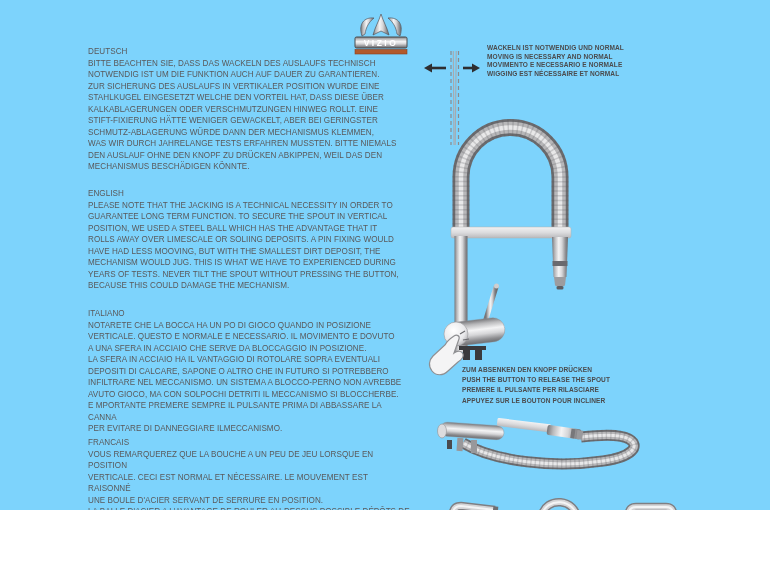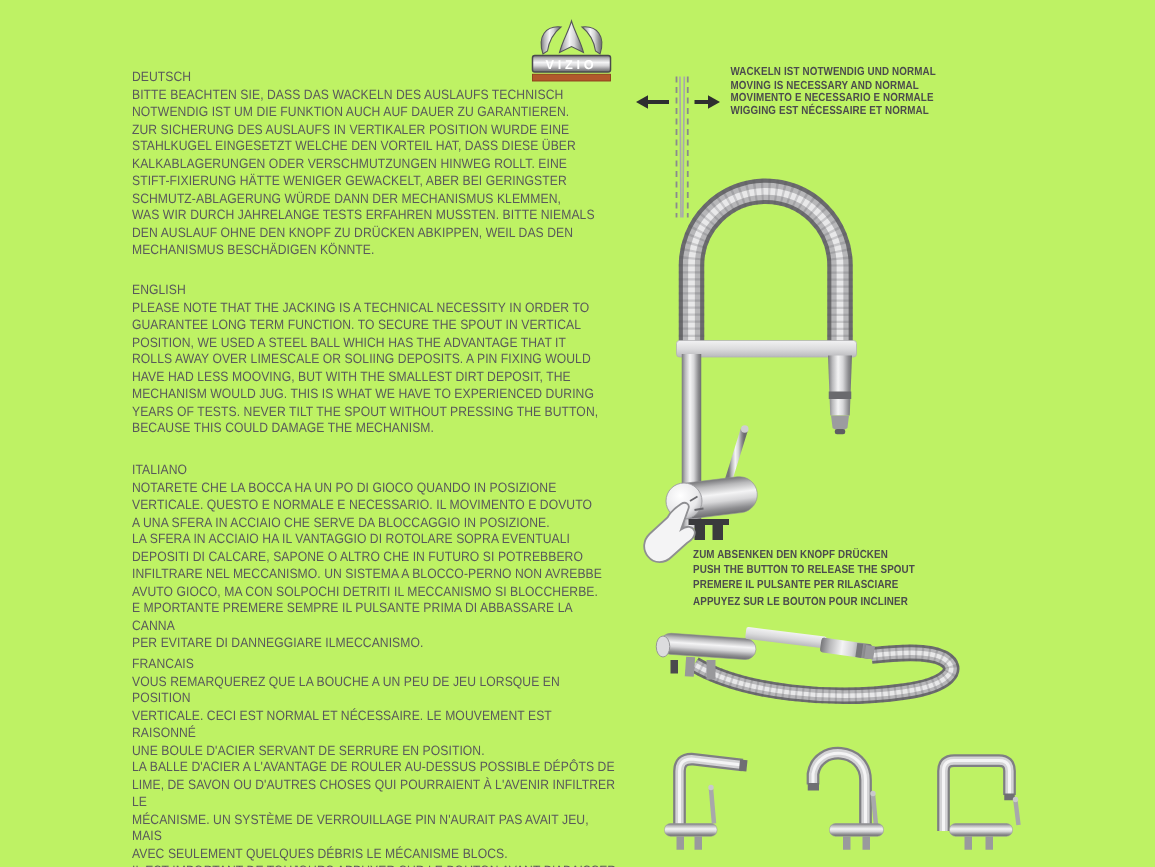--- a/index.html
+++ b/index.html
@@ -1,17 +1,17 @@
 <!DOCTYPE html>
 <html><head>
 <meta charset="utf-8">
 <style>
   html,body{margin:0;padding:0;background:#ffffff;}
   .canvas{
-    position:relative;width:770px;height:578px;background:#bef264;overflow:hidden;
+    position:relative;width:770px;height:510px;background:#7dd3fc;overflow:hidden;
     font-family:"Liberation Sans", sans-serif;
   }
   
   .lang-sec{
     position:absolute;left:88px;width:360px;
     color:#59595b;font-size:9px;line-height:11.5px;
     transform:scaleX(0.9);transform-origin:0 0;
     letter-spacing:0.05px;
   }
   .sec-heading{font-weight:400;}

